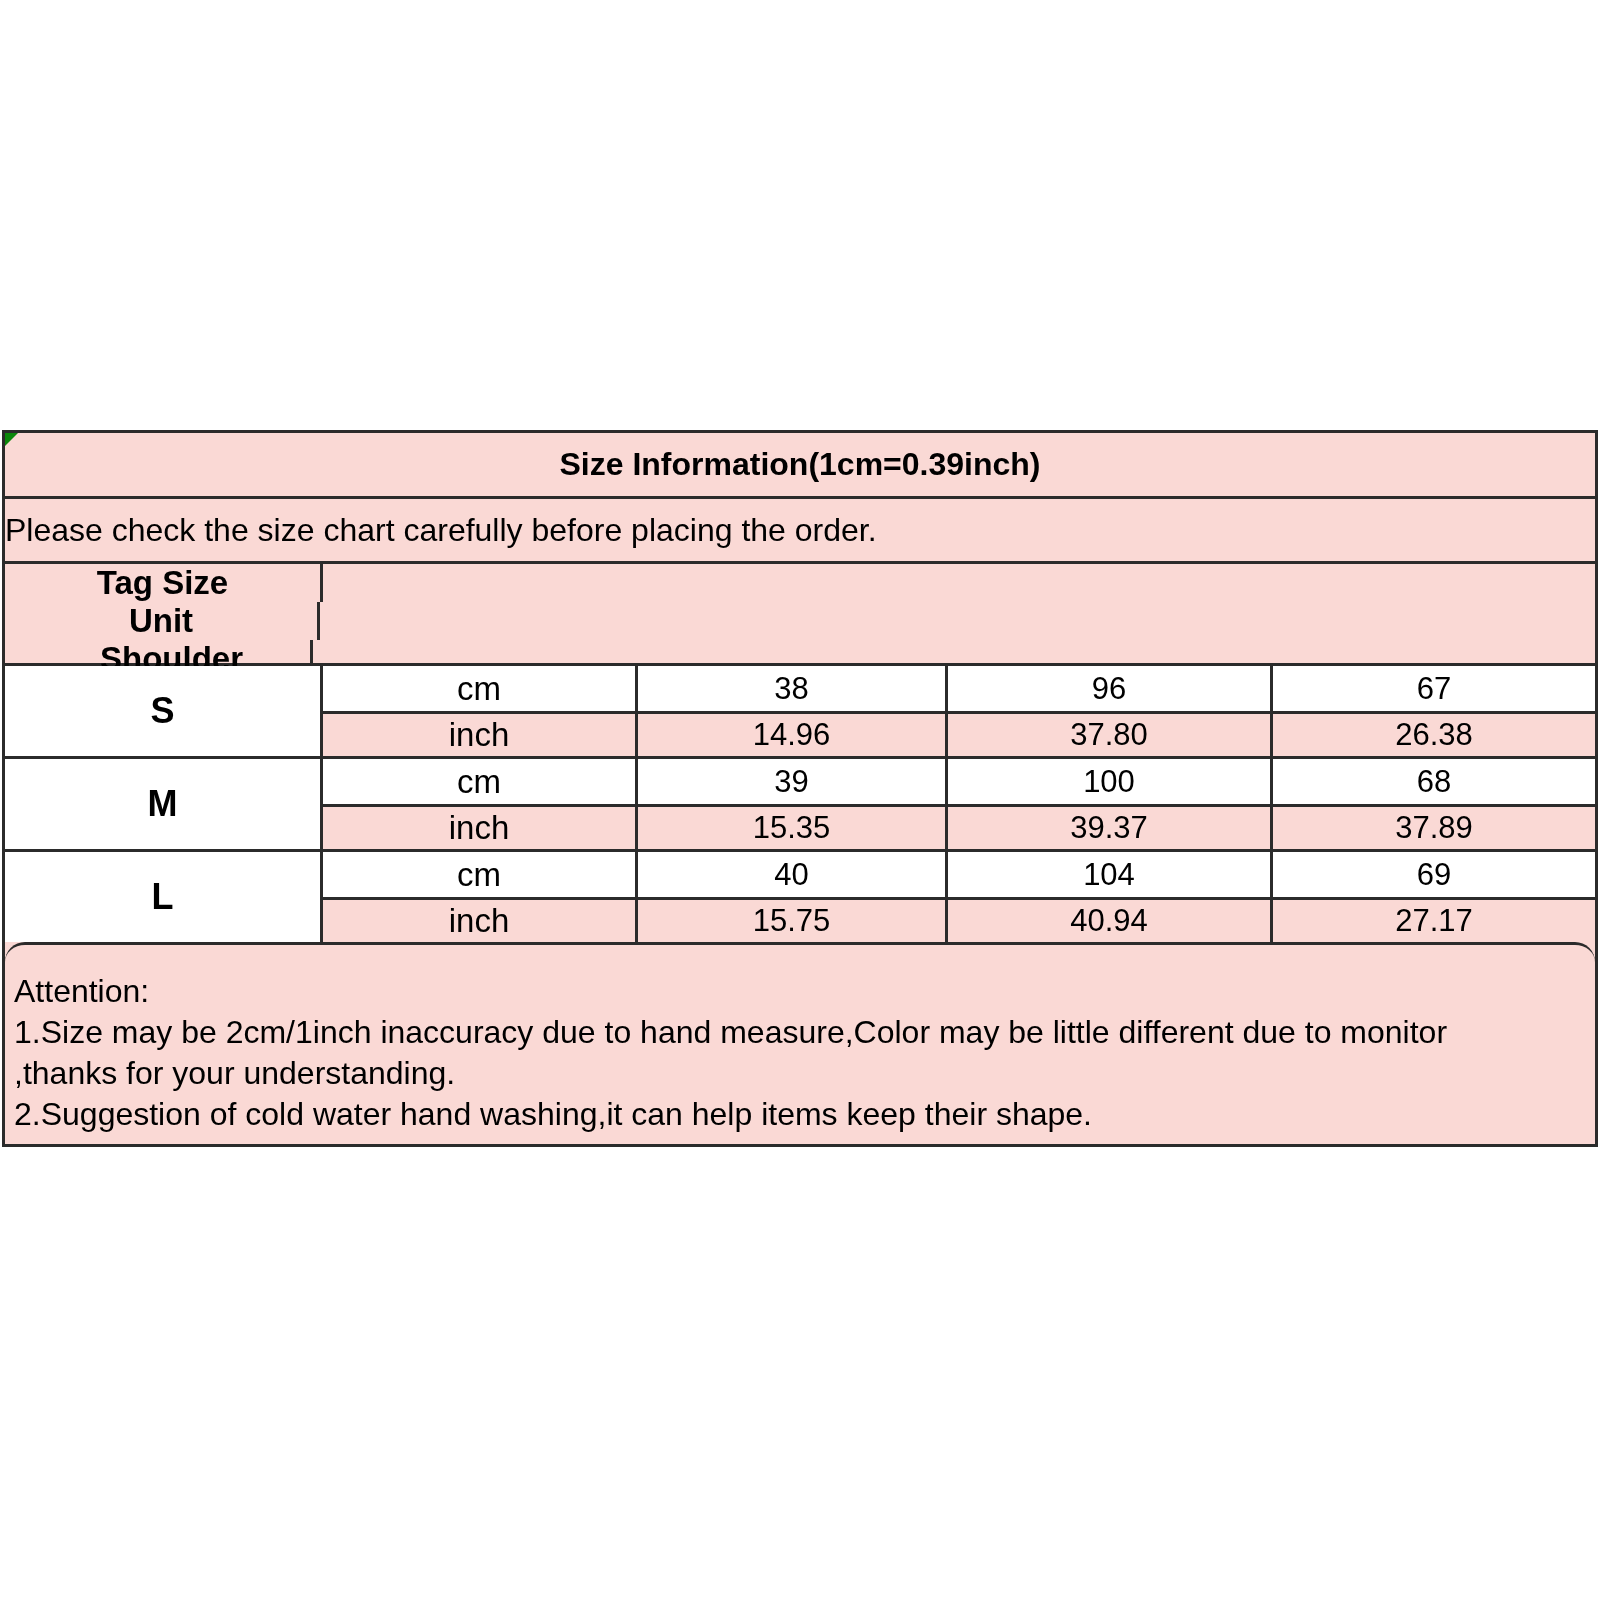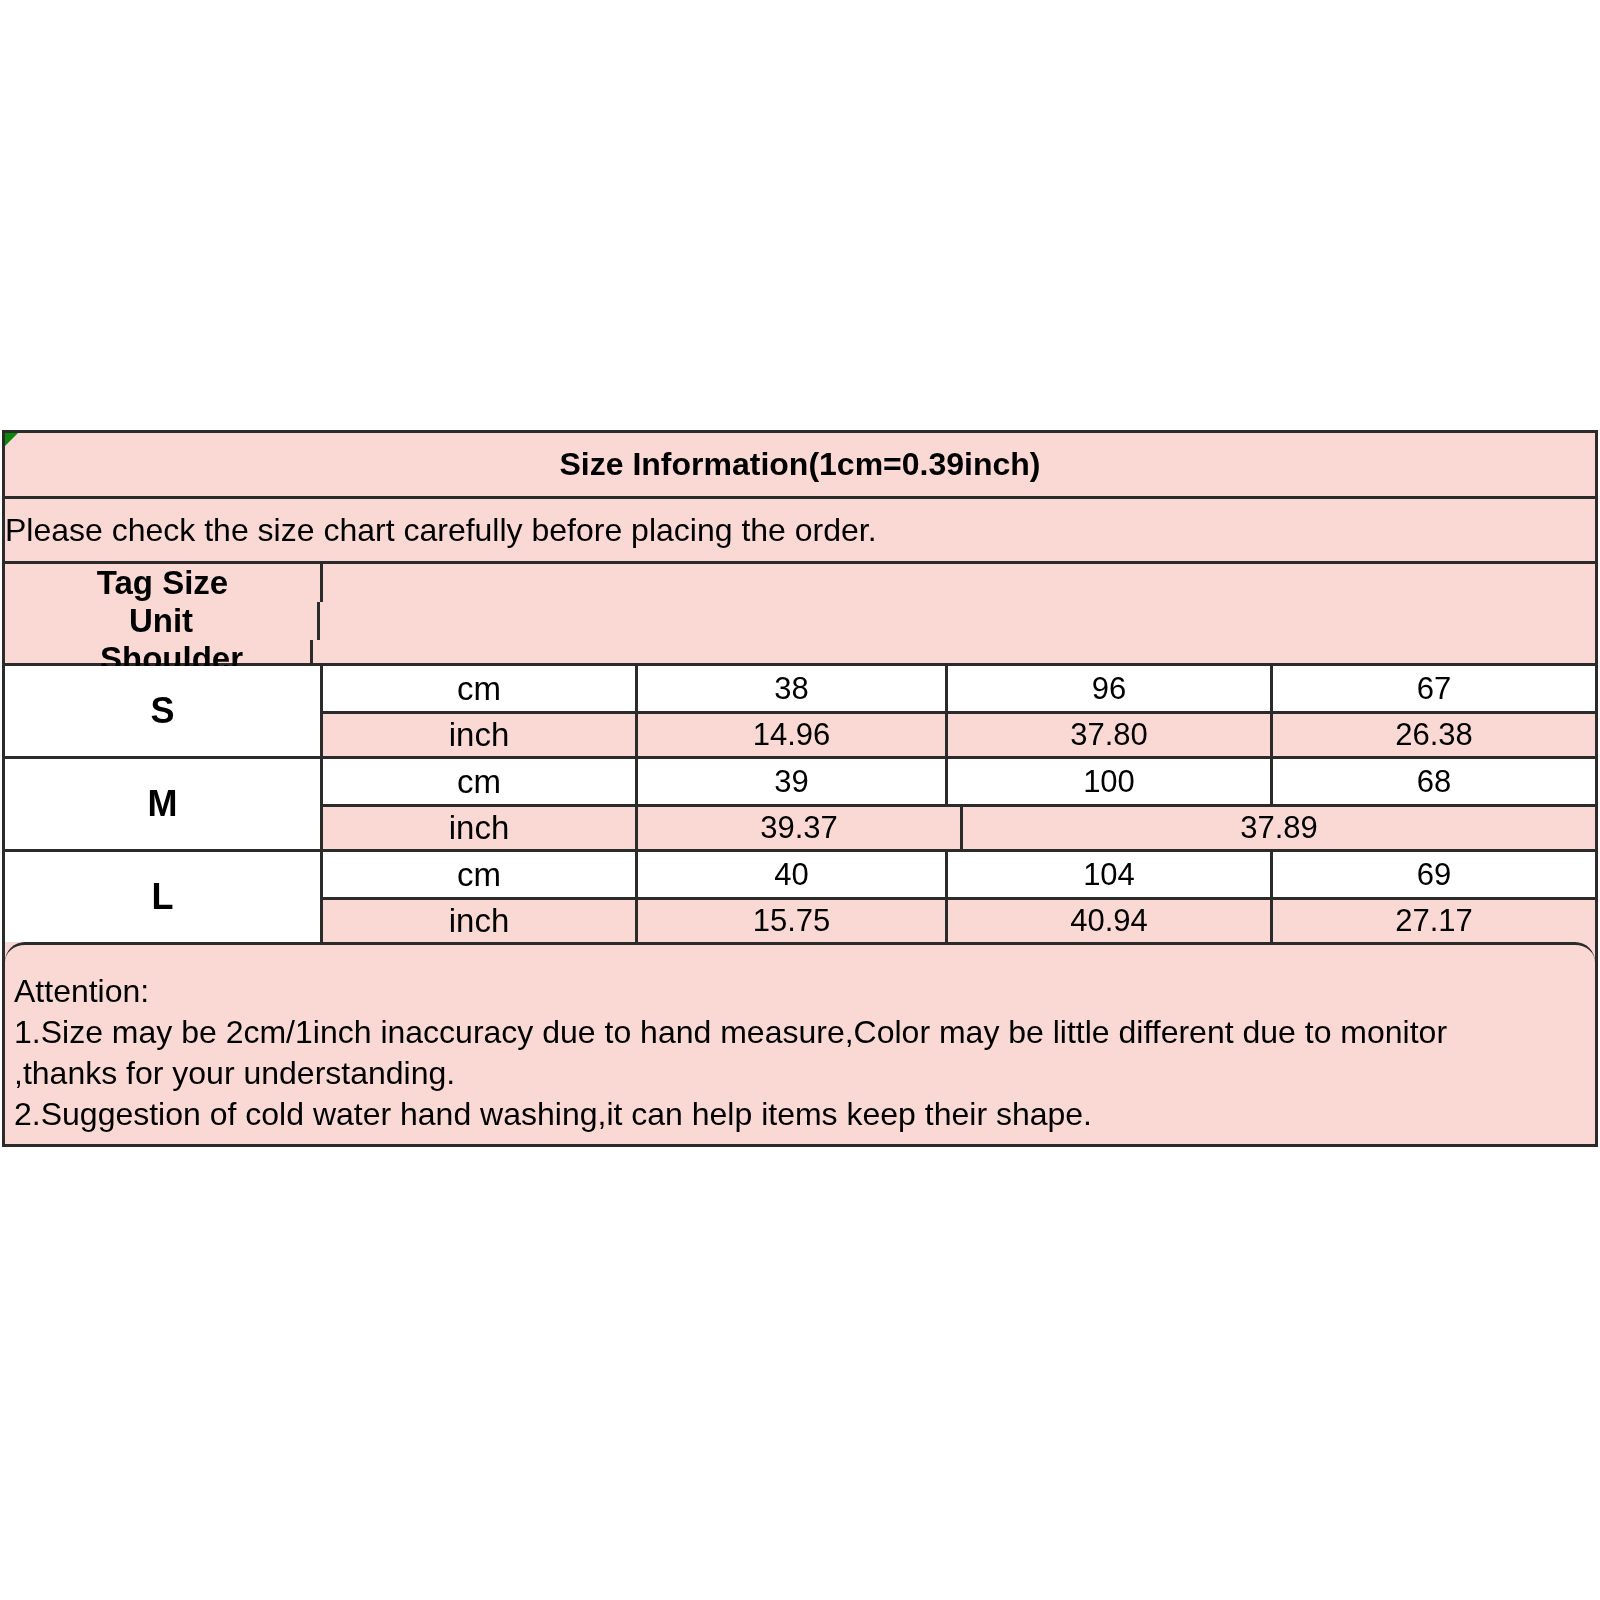--- a/index.html
+++ b/index.html
@@ -170,20 +170,21 @@
       <div class="tag-cell">M</div>
       <div class="unit-rows">
         <div class="unit-row cm-row">
           <div class="u-cell unit-label">cm</div>
           <div class="u-cell val-shoulder">39</div>
           <div class="u-cell val-bust">100</div>
           <div class="u-cell val-length">68</div>
         </div>
         <div class="unit-row inch-row">
           <div class="u-cell unit-label">inch</div>
+          <div class="u-cell val-shoulder">15.35</div>
           <div class="u-cell val-bust">39.37</div>
           <div class="u-cell val-length">37.89</div>
         </div>
       </div>
     </div>
 
     <div class="size-group">
       <div class="tag-cell">L</div>
       <div class="unit-rows">
         <div class="unit-row cm-row">

